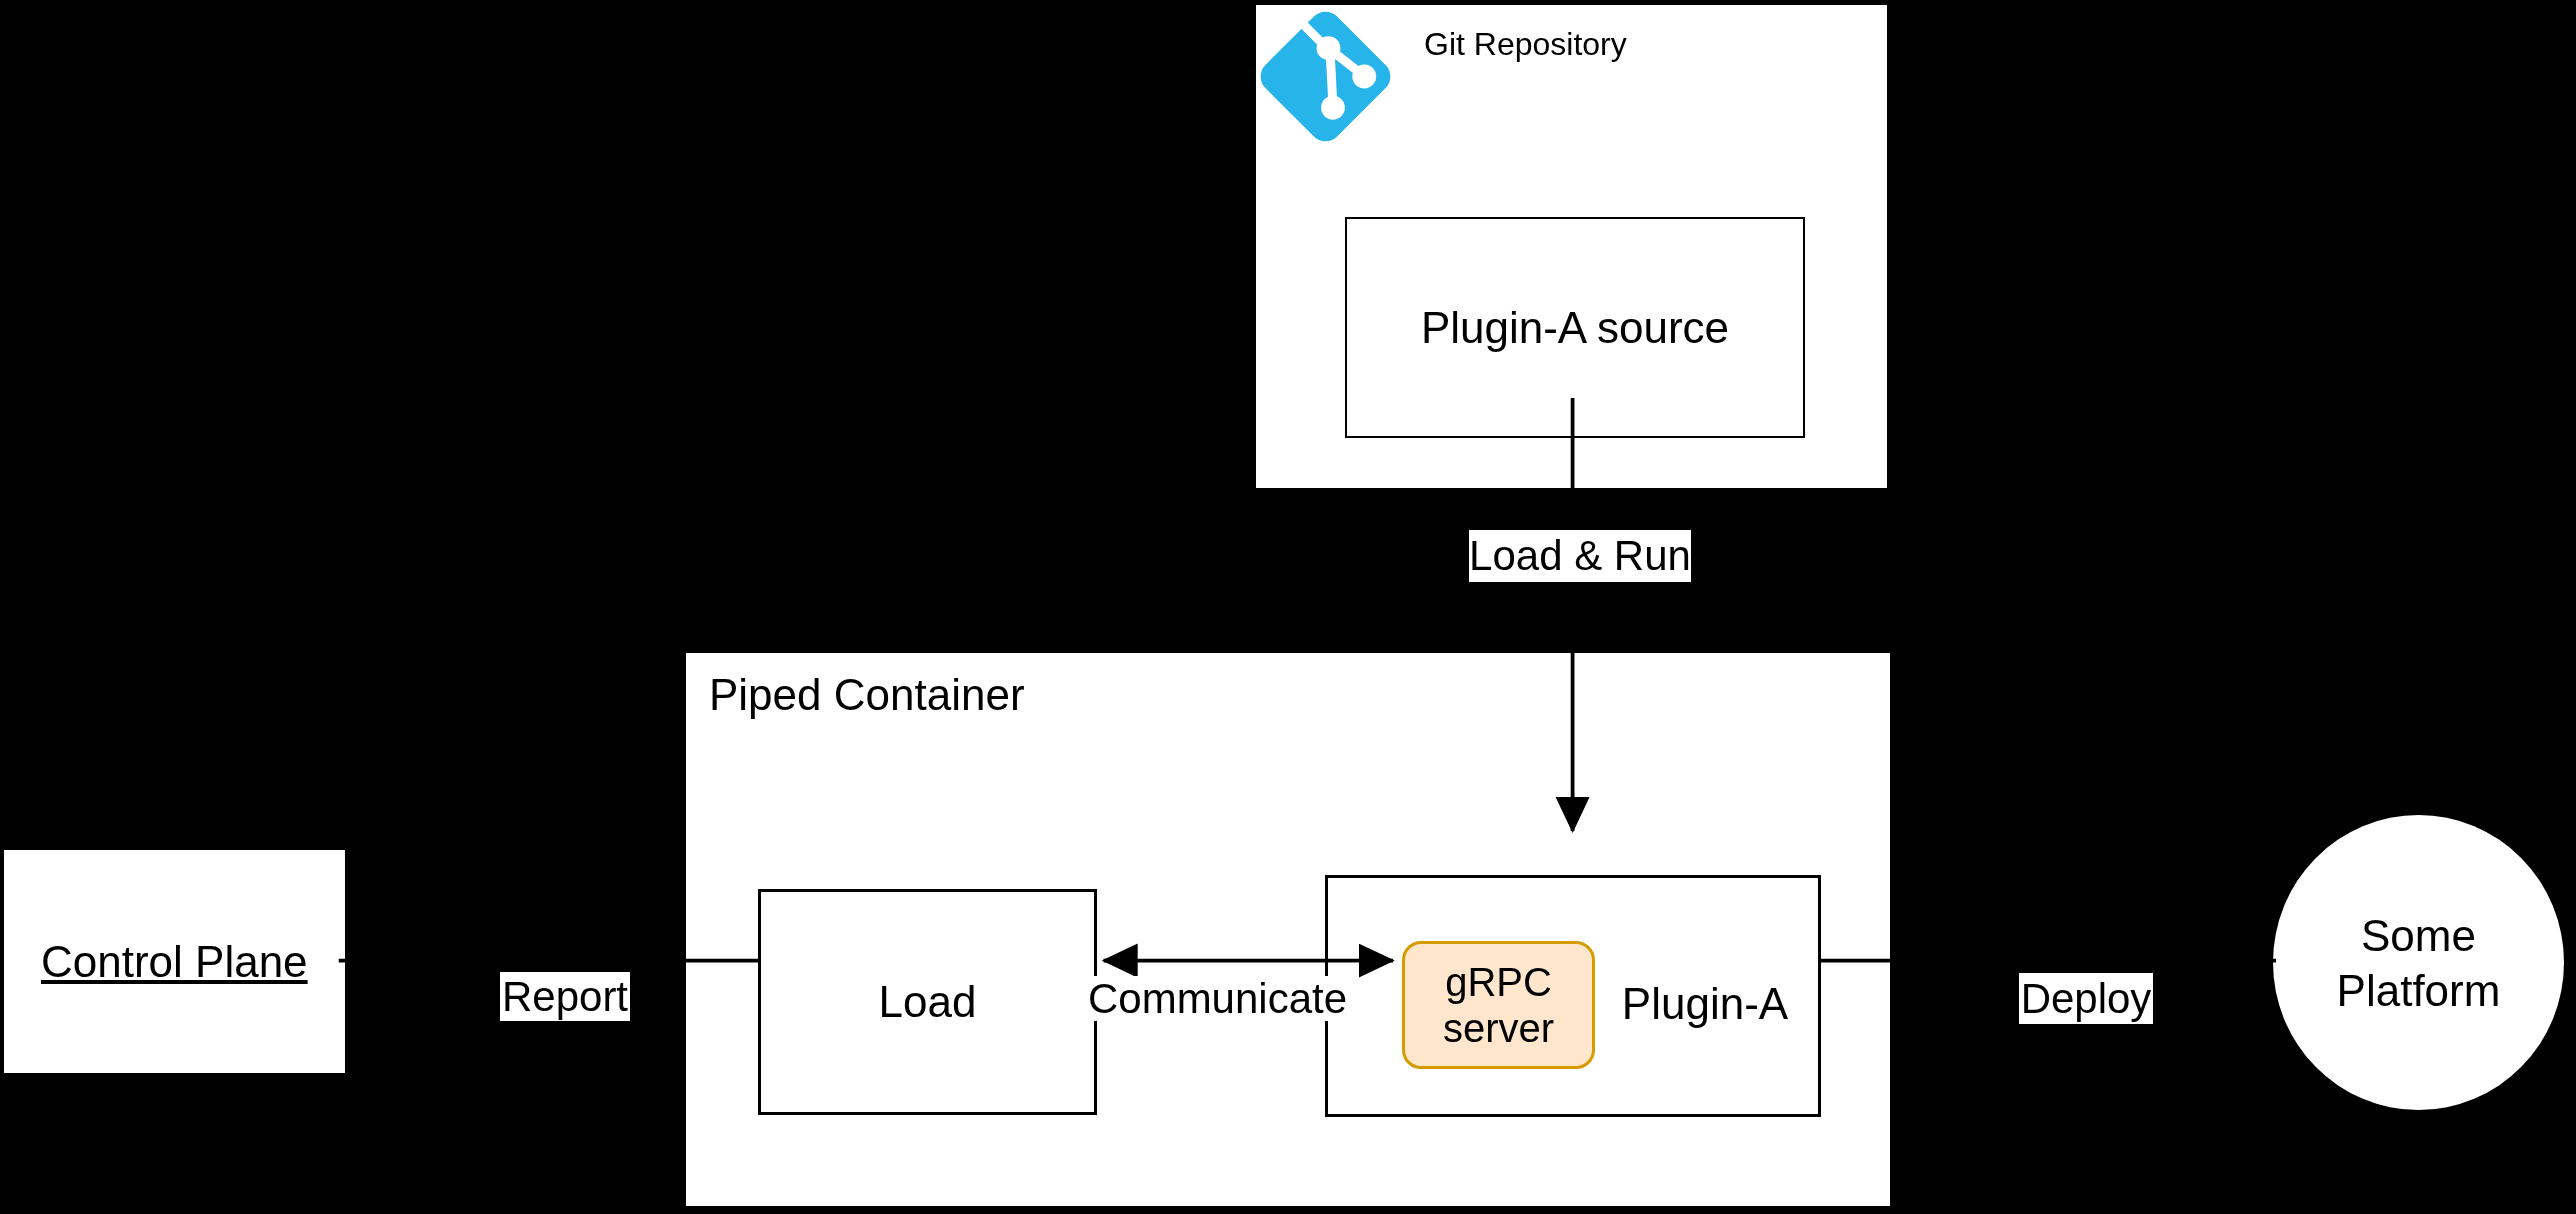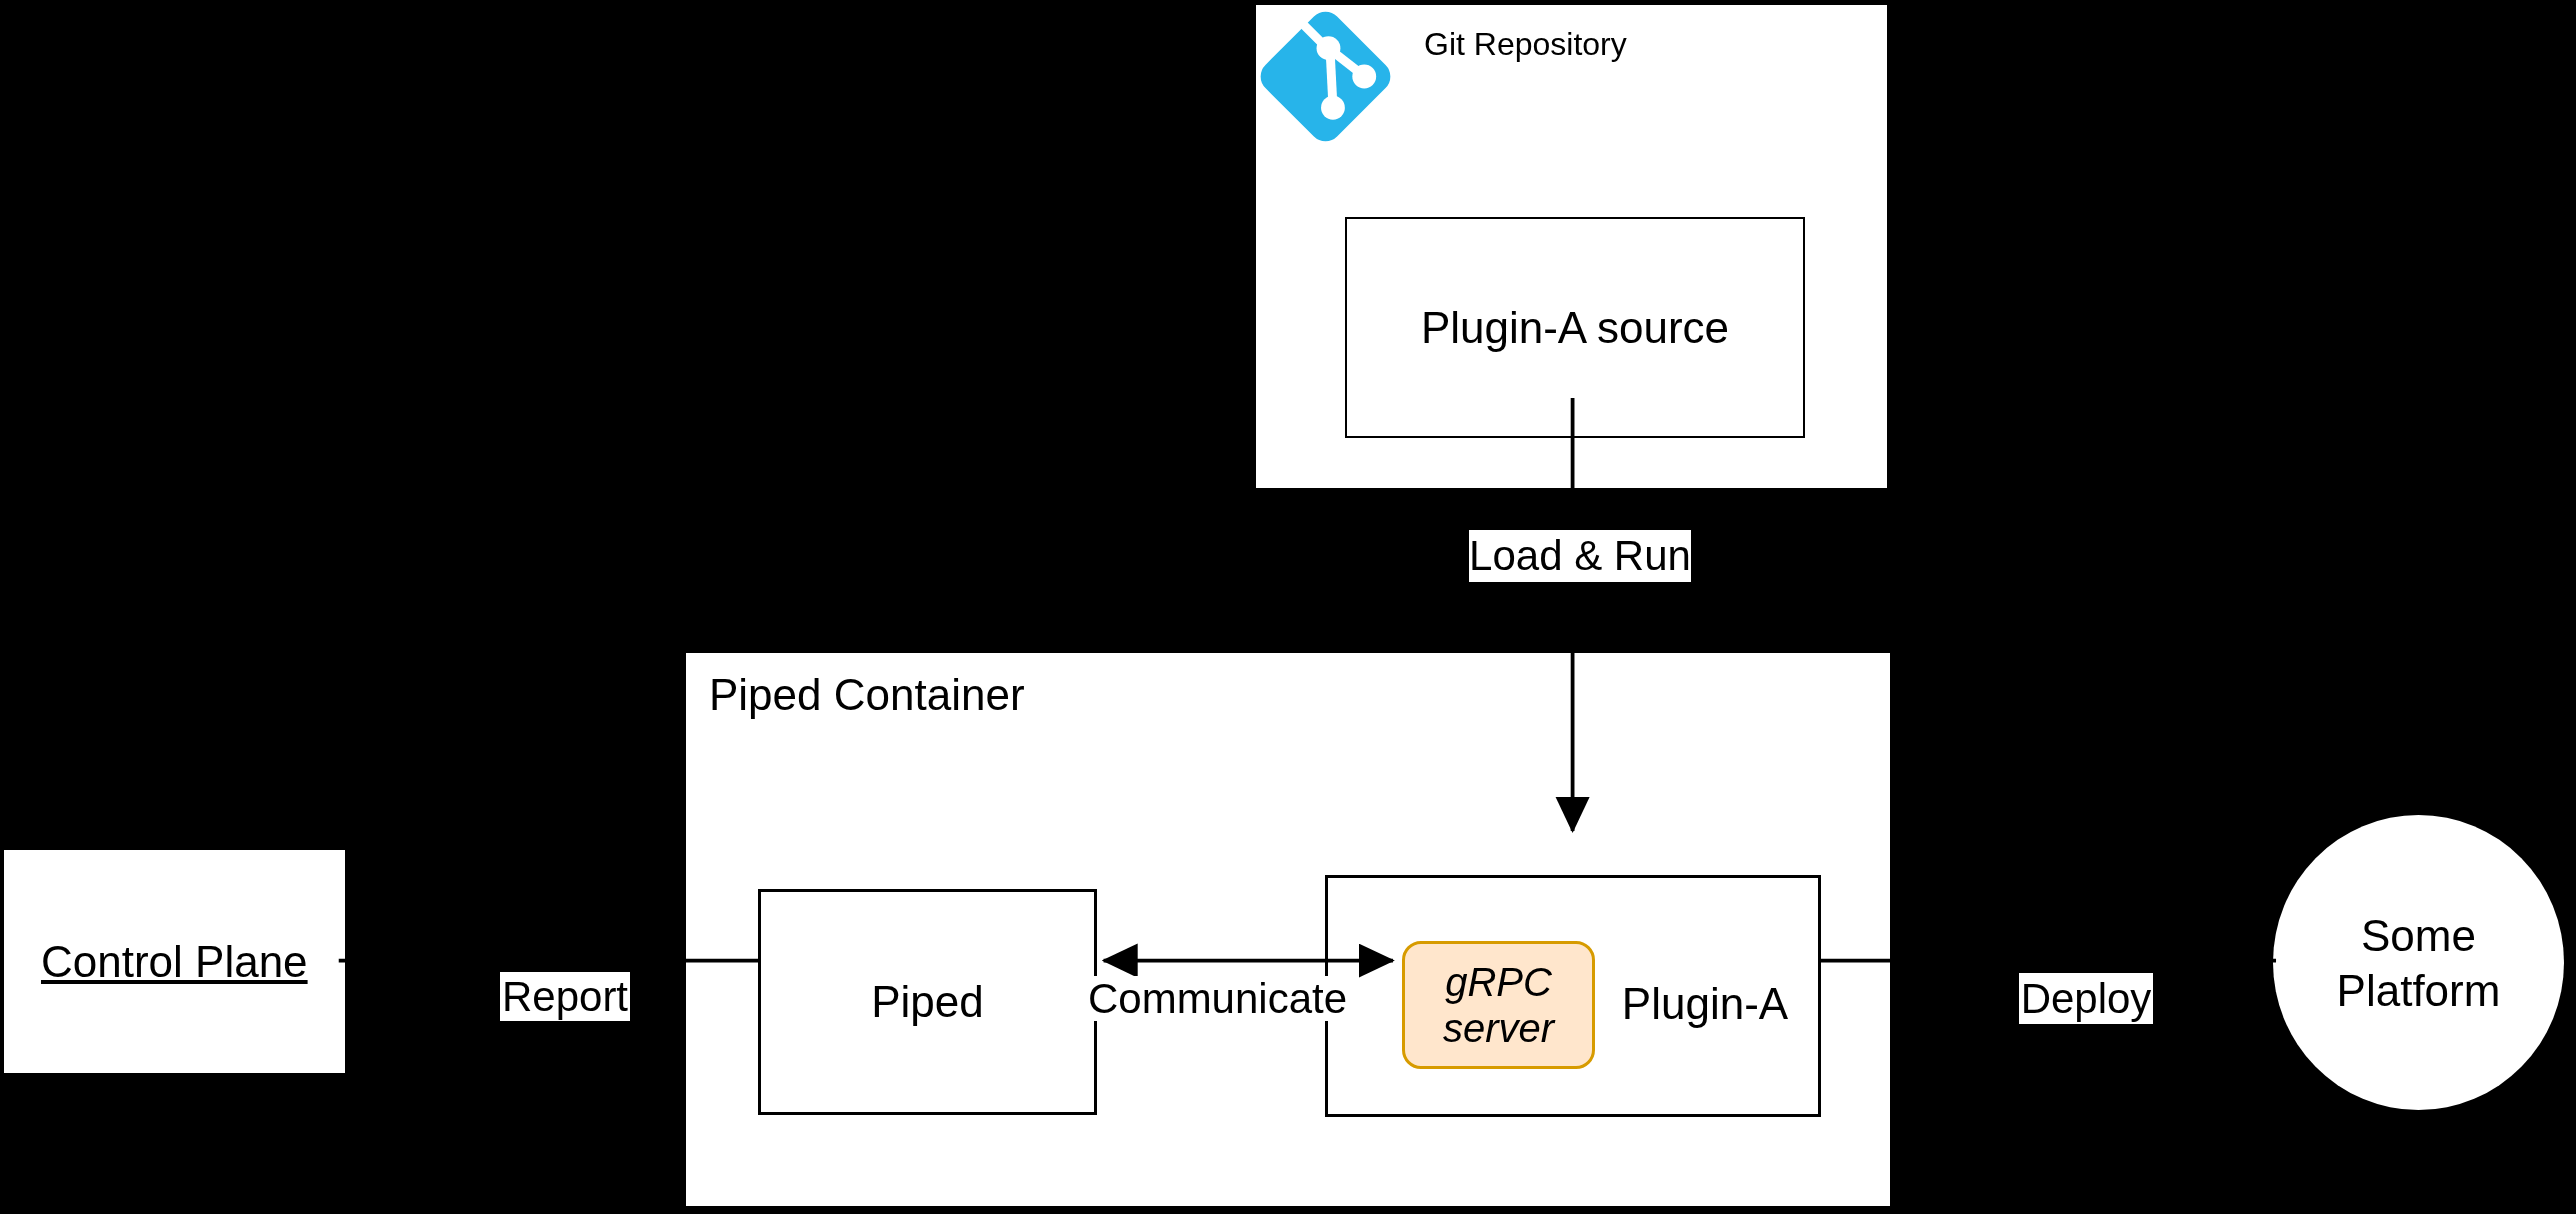--- a/index.html
+++ b/index.html
@@ -33,21 +33,21 @@
   .edge-label{
     position:absolute; z-index:4; background:#ffffff; color:var(--label-text);
     display:flex; align-items:center; justify-content:center;
     font-size:42px; white-space:nowrap; box-sizing:border-box;
   }
   .grpc{
     position:absolute; left:74px; top:63px; width:193px; height:128px;
     background:var(--grpc-fill); border:3.8px solid var(--grpc-stroke);
     border-radius:19px; box-sizing:border-box;
     display:flex; align-items:center; justify-content:center;
-    font-size:40px; line-height:1.15; text-align:center;font-style:italic;
+    font-size:40px; line-height:1.15; text-align:center;
   }
   .grpc-text{ width:132px; }
   .plugin-a-label{
     position:absolute; left:268px; top:8px; width:218px; height:100%;
     display:flex; align-items:center; justify-content:center; font-size:44px;
   }
   .circle{
     position:absolute; left:2273px; top:815px; width:291px; height:295px;
     border-radius:50%; background:var(--node-fill);
     display:flex; align-items:center; justify-content:center;
@@ -87,21 +87,21 @@
 
   <div class="node child" style="left:1345px; top:177px; width:460px; height:221px; border-width:2.8px;">
     <span class="source-label">Plugin-A source</span>
   </div>
 
   <div class="container-box" style="left:684px; top:651px; width:1208px; height:557px;">
     <div class="container-title">Piped Container</div>
   </div>
 
   <div class="node child" style="left:758px; top:849px; width:339px; height:226px;">
-    <span>Piped</span>
+    <span>Load</span>
   </div>
 
   <div class="node child" style="left:1325px; top:835px; width:496px; height:242px;">
     <div class="grpc">
       <span class="grpc-text">gRPC server</span>
     </div>
     <div class="plugin-a-label">Plugin-A</div>
   </div>
 
   <div class="node" style="left:3.8px; top:850px; width:341px; height:223px; border-width:0; z-index:2;text-decoration:underline;">

